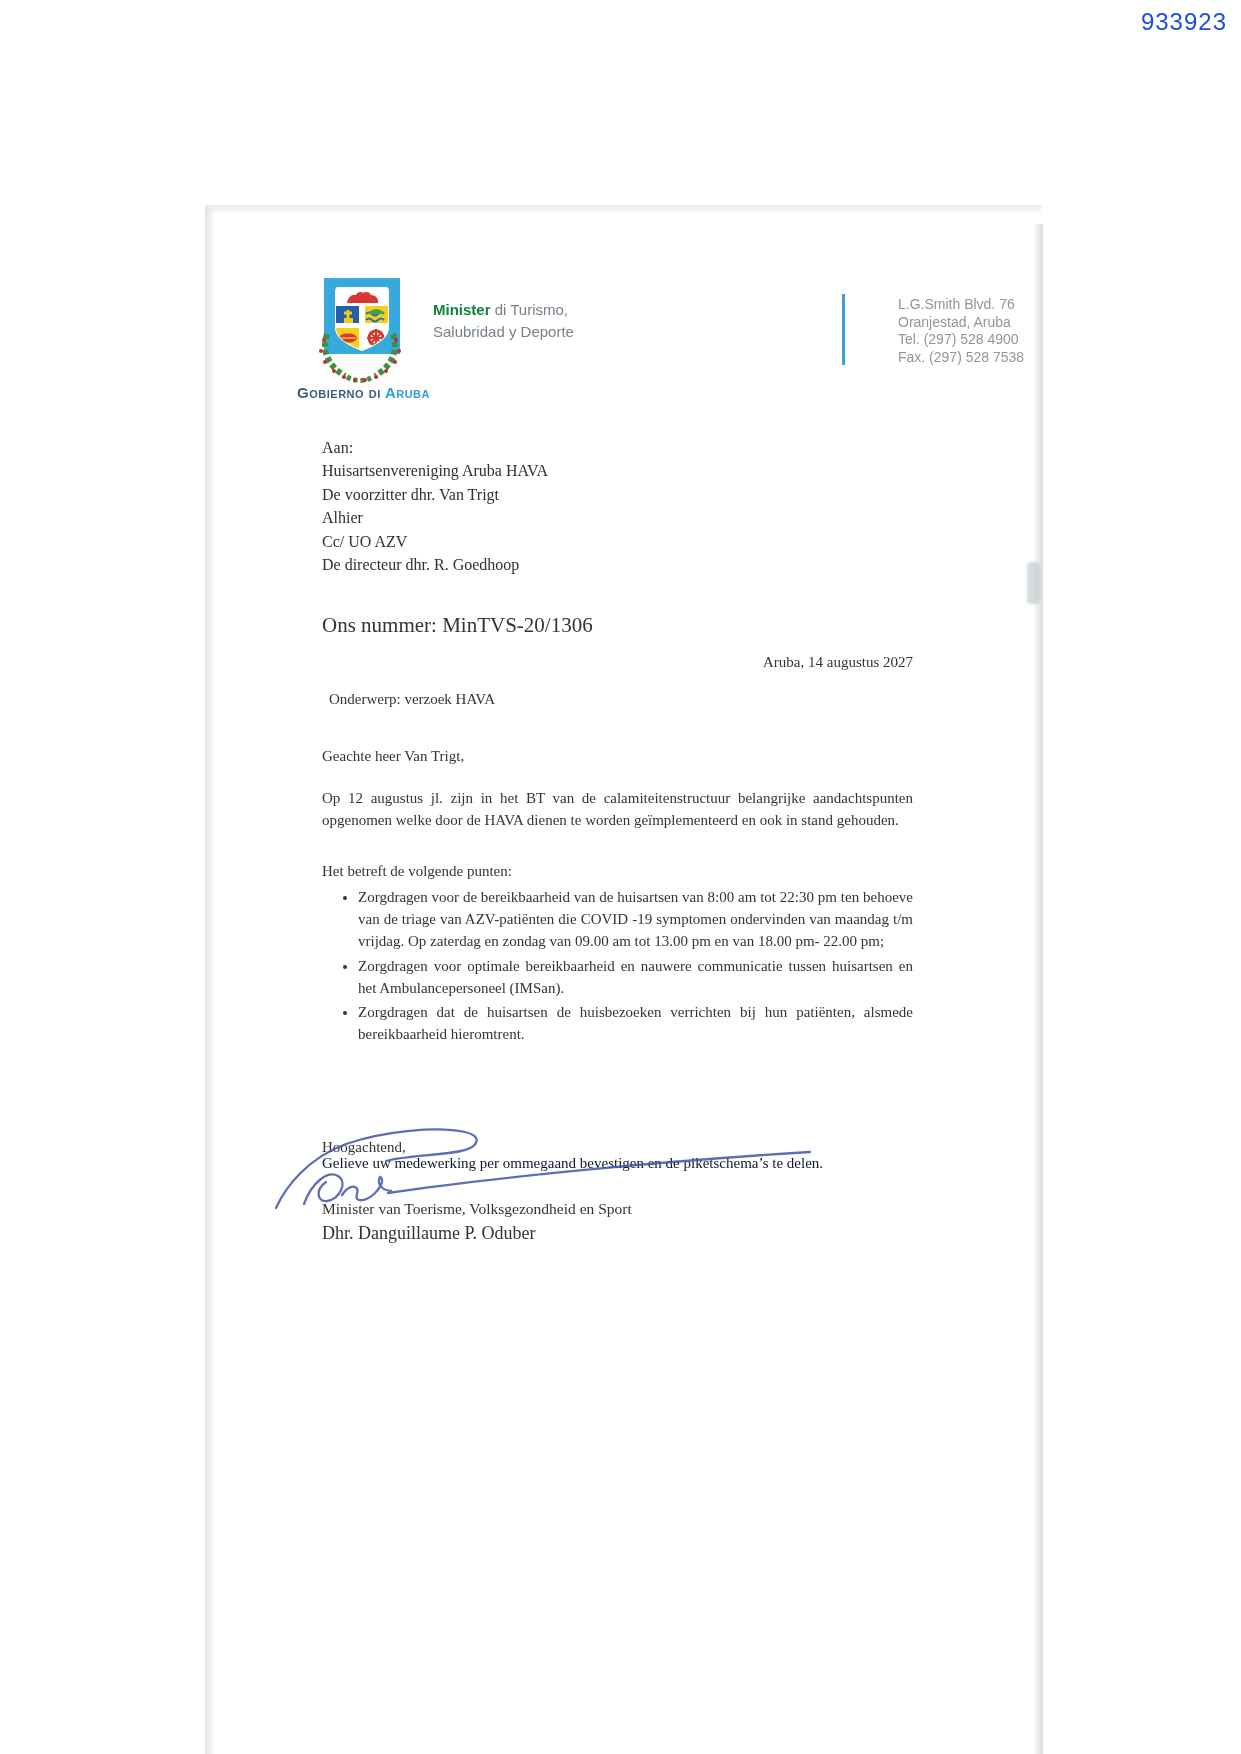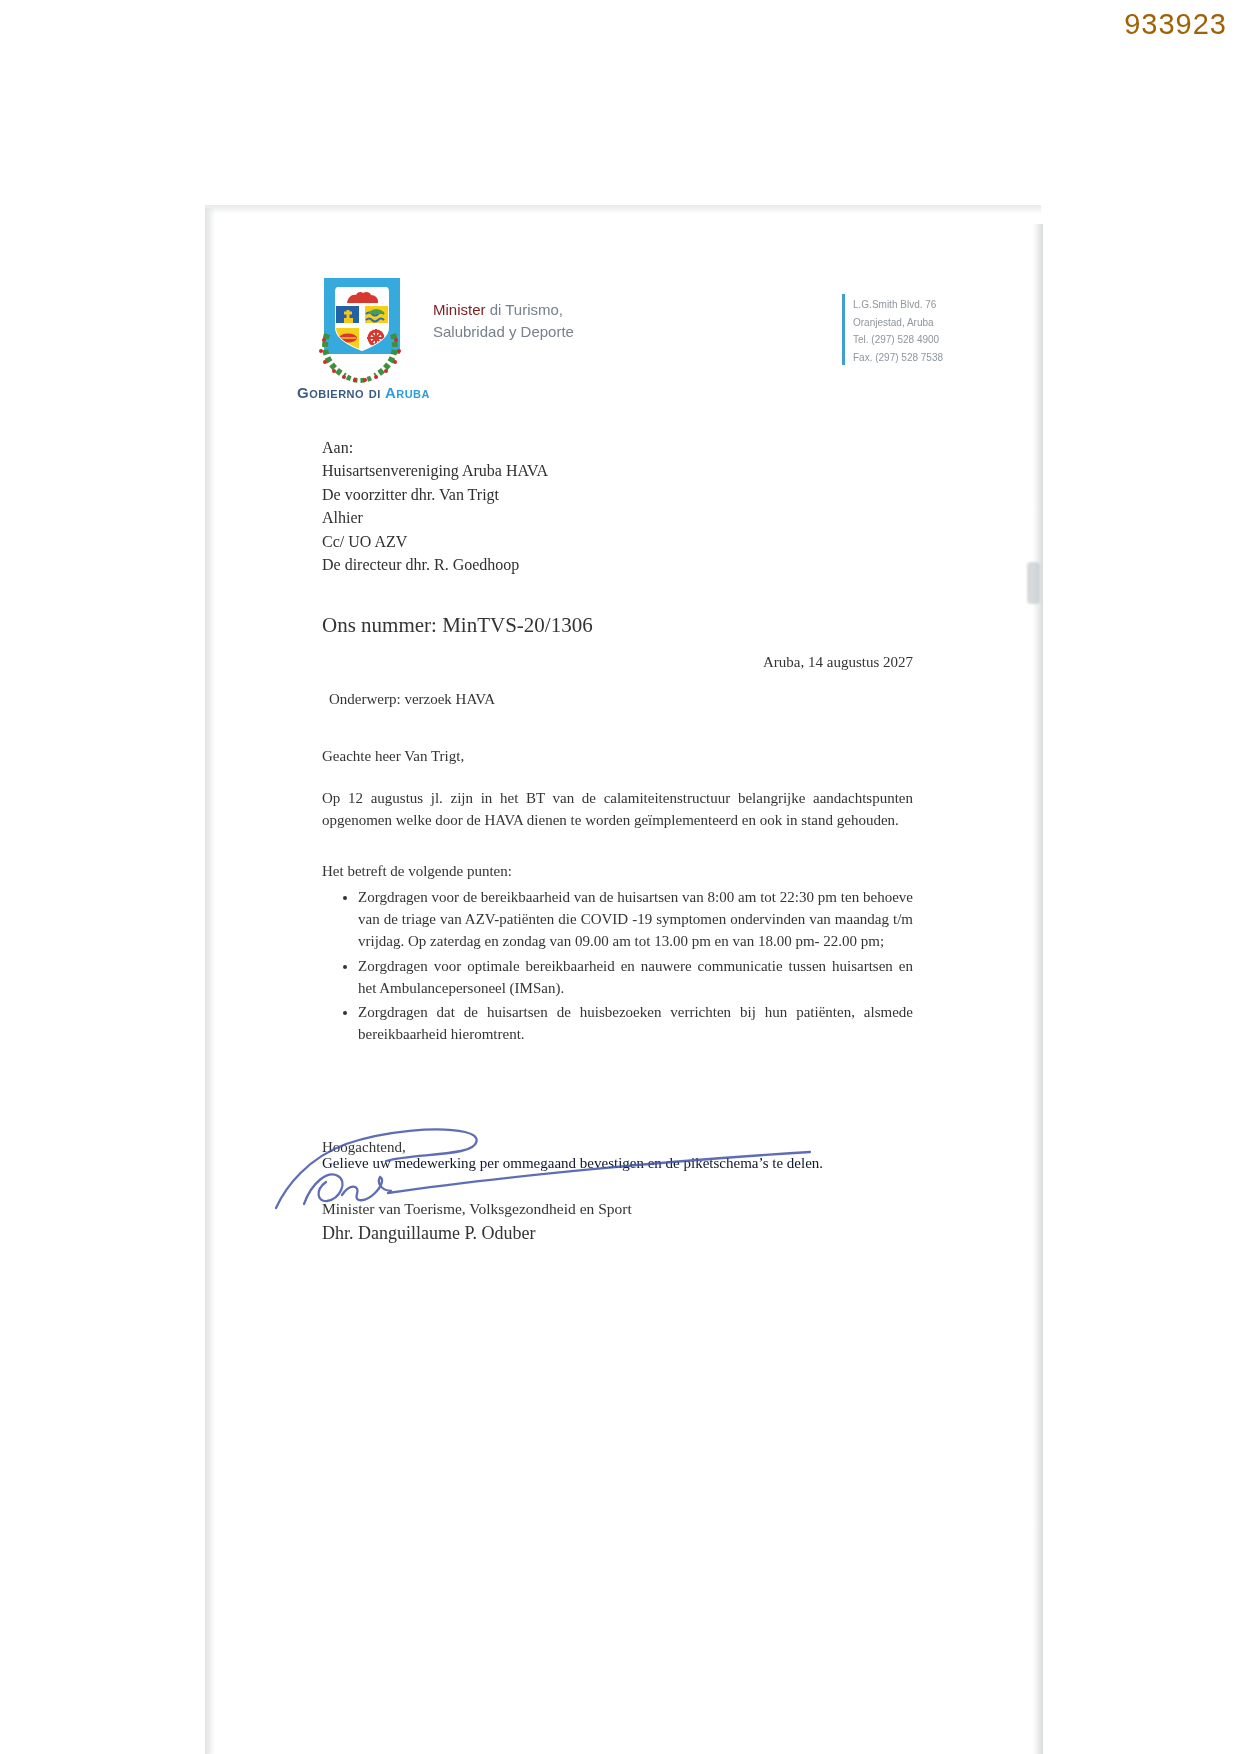--- a/index.html
+++ b/index.html
@@ -18,29 +18,29 @@
     background:linear-gradient(to right,#e0e2e3,rgba(255,255,255,0));}
   .edge-top{left:205px;top:205px;width:836px;height:9px;
     background:linear-gradient(to bottom,#e7e9ea,rgba(255,255,255,0));}
   .edge-right{left:1033px;top:224px;width:10px;height:1530px;
     background:linear-gradient(to left,#d8dbdc,rgba(255,255,255,0));}
   .smudge{left:1027px;top:562px;width:13px;height:42px;background:#c2c7ca;
     border-radius:4px;opacity:.65;filter:blur(1px);}
 
   
   .doc-number{right:14px;top:8px;font-family:"Liberation Sans",sans-serif;
-    font-size:29px;color:#a16207;letter-spacing:1px;}
+    font-size:24px;color:#1d4ed8;letter-spacing:1px;}
 
   
   .minister-block{left:433px;top:299px;font-family:"Liberation Sans",sans-serif;
     font-size:15px;line-height:22px;color:#76818b;}
-  .minister-bold{color:#7f1d1d;font-weight:400;text-align:right;}
+  .minister-bold{color:#15803d;font-weight:700;text-align:right;}
   .addr-bar{left:842px;top:294px;width:3px;height:71px;background:#3e9fd0;}
-  .addr-block{left:853px;top:296px;font-family:"Liberation Sans",sans-serif;
-    font-size:10px;line-height:17.5px;color:#8e969e;}
+  .addr-block{left:898px;top:296px;font-family:"Liberation Sans",sans-serif;
+    font-size:14px;line-height:17.5px;color:#8e969e;}
   .gobierno{left:290px;top:384px;width:140px;text-align:right;
     font-family:"Liberation Sans",sans-serif;font-weight:700;font-size:15px;
     font-variant:small-caps;letter-spacing:.5px;color:#3b5a84;}
   .gobierno .aruba{color:#2d9fd6;}
 
   
   .recipient{left:322px;top:436px;font-size:16px;line-height:23.4px;color:#303030;}
   .ons-nummer{left:322px;top:613px;font-size:21px;color:#343434;}
   .date-line{left:322px;top:654px;width:591px;text-align:right;font-size:15px;color:#343434;}
   .subject{left:322px;top:691px;font-size:15px;color:#343434;margin-left:7px;}

